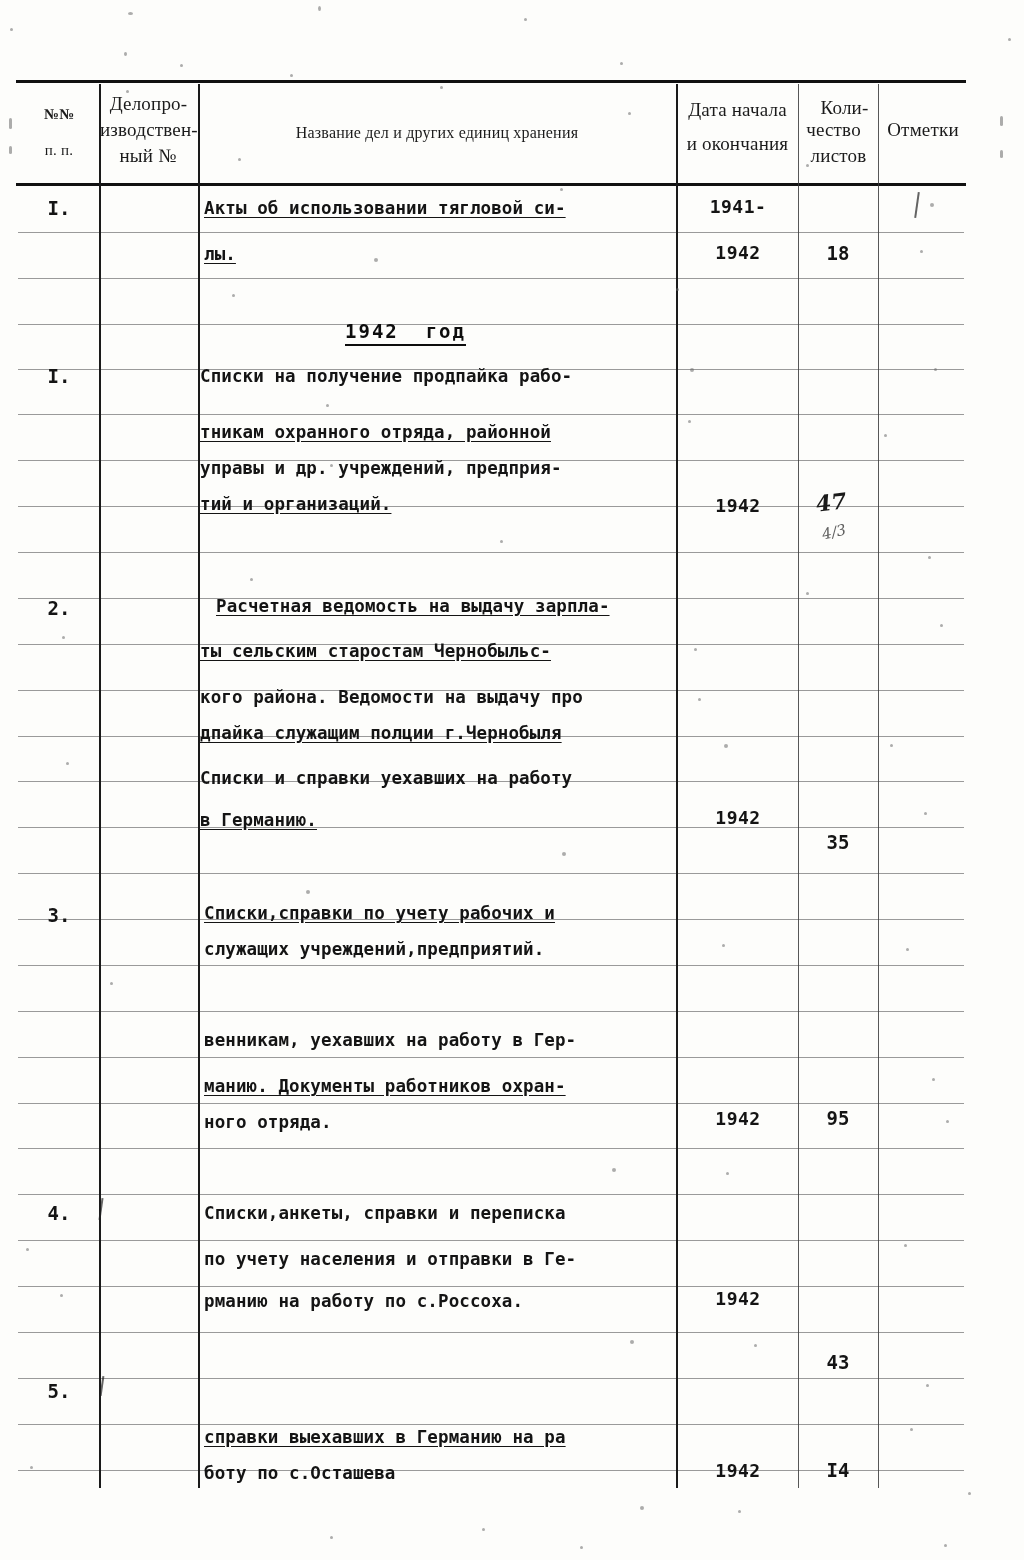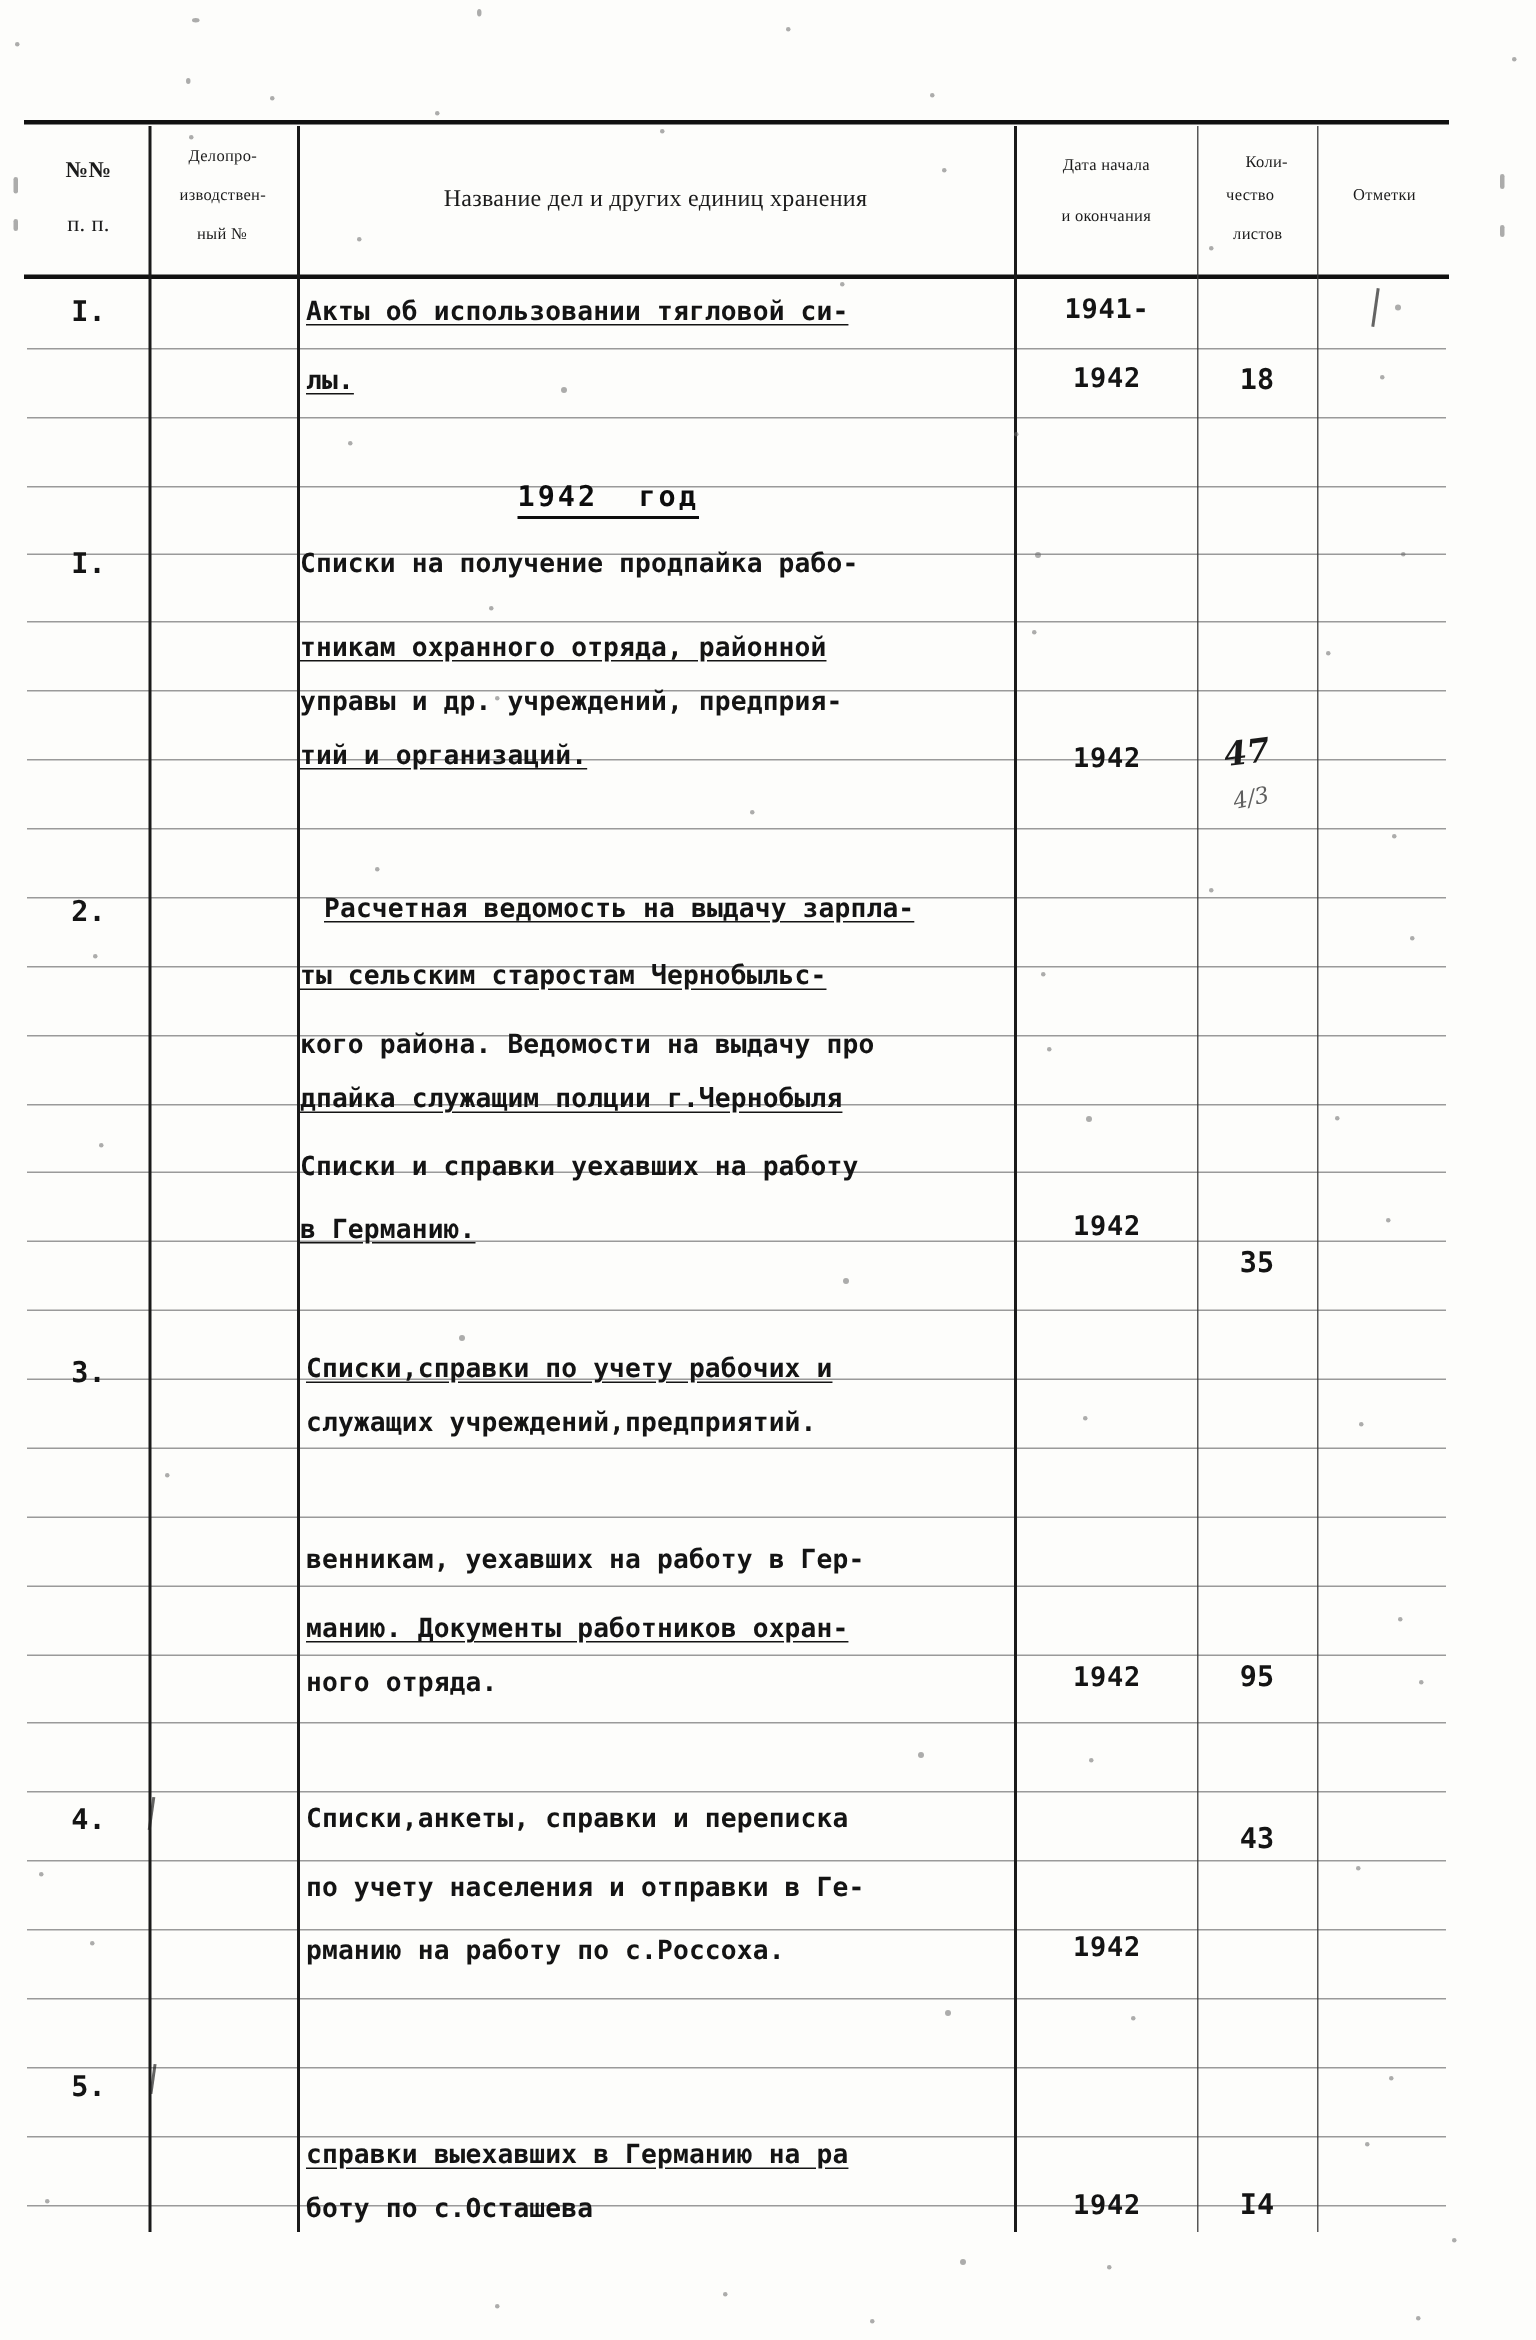--- a/index.html
+++ b/index.html
@@ -50,21 +50,21 @@
   
   .hdr {
     position: absolute;
     text-align: center;
     font-family: "Liberation Serif", "DejaVu Serif", serif;
     font-size: 15px;
     line-height: 21px;
     color: #1b1b1b;
     letter-spacing: .2px;
   }
-  .hdr.small { font-size: 11px; line-height: 20px; }
+  .hdr.small { font-size: 19px; line-height: 20px; }
 
   
   .tw {
     position: absolute;
     font-family: "DejaVu Sans Mono", "Liberation Mono", monospace;
     font-size: 17.5px;
     line-height: 20px;
     letter-spacing: .1px;
     color: #141414;
     white-space: pre;
@@ -239,21 +239,21 @@
   <div class="tw count center" style="left:800px; top:1108px; width:76px;">95</div>
 
   <div class="tw num center" style="left:22px; top:1203px; width:74px;">4.</div>
   <div class="penmark tick" style="left:100px; top:1198px; height:22px;"></div>
 
   <div class="tw" style="left:204px; top:1203px;">Списки,анкеты, справки и переписка</div>
   <div class="tw" style="left:204px; top:1249px;">по учету населения и отправки в Ге-</div>
   <div class="tw" style="left:204px; top:1291px;">рманию на работу по с.Россоха.</div>
 
   <div class="tw year center" style="left:680px; top:1289px; width:116px;">1942</div>
-  <div class="tw count center" style="left:800px; top:1216px; width:76px;">43</div>
+  <div class="tw count center" style="left:800px; top:1352px; width:76px;">43</div>
 
   <div class="tw num center" style="left:22px; top:1381px; width:74px;">5.</div>
   <div class="penmark tick" style="left:101px; top:1376px; height:20px;"></div>
 
   <div class="tw ul" style="left:204px; top:1427px;">справки выехавших в Германию на ра</div>
   <div class="tw" style="left:204px; top:1463px;">боту по с.Осташева</div>
 
   <div class="tw year center" style="left:680px; top:1461px; width:116px;">1942</div>
   <div class="tw count center" style="left:800px; top:1460px; width:76px;">I4</div>
 

